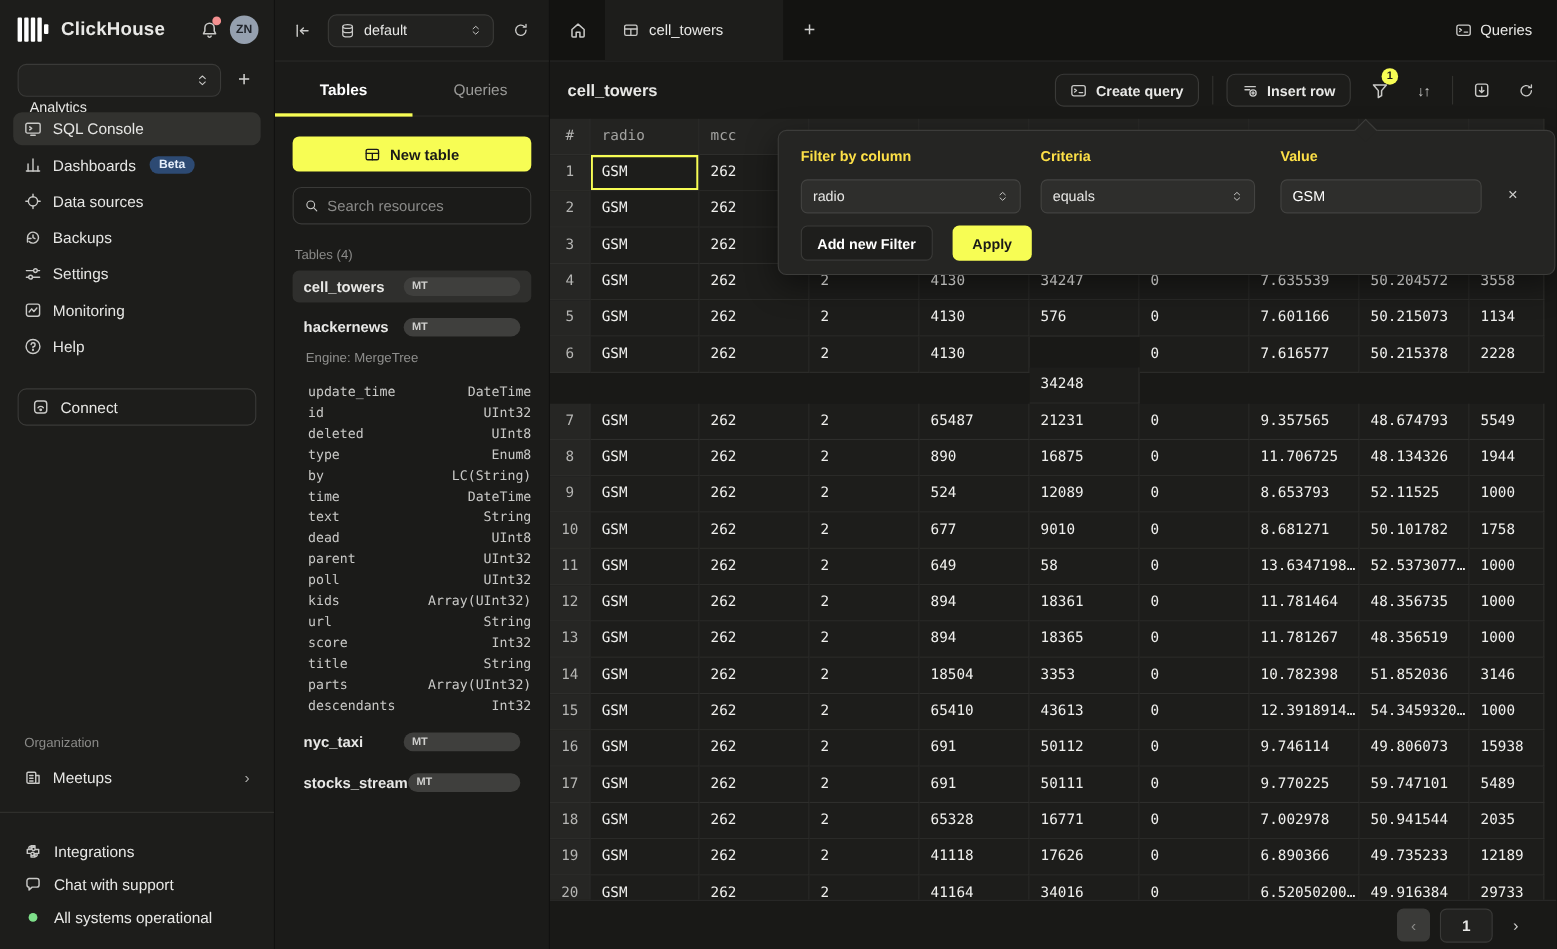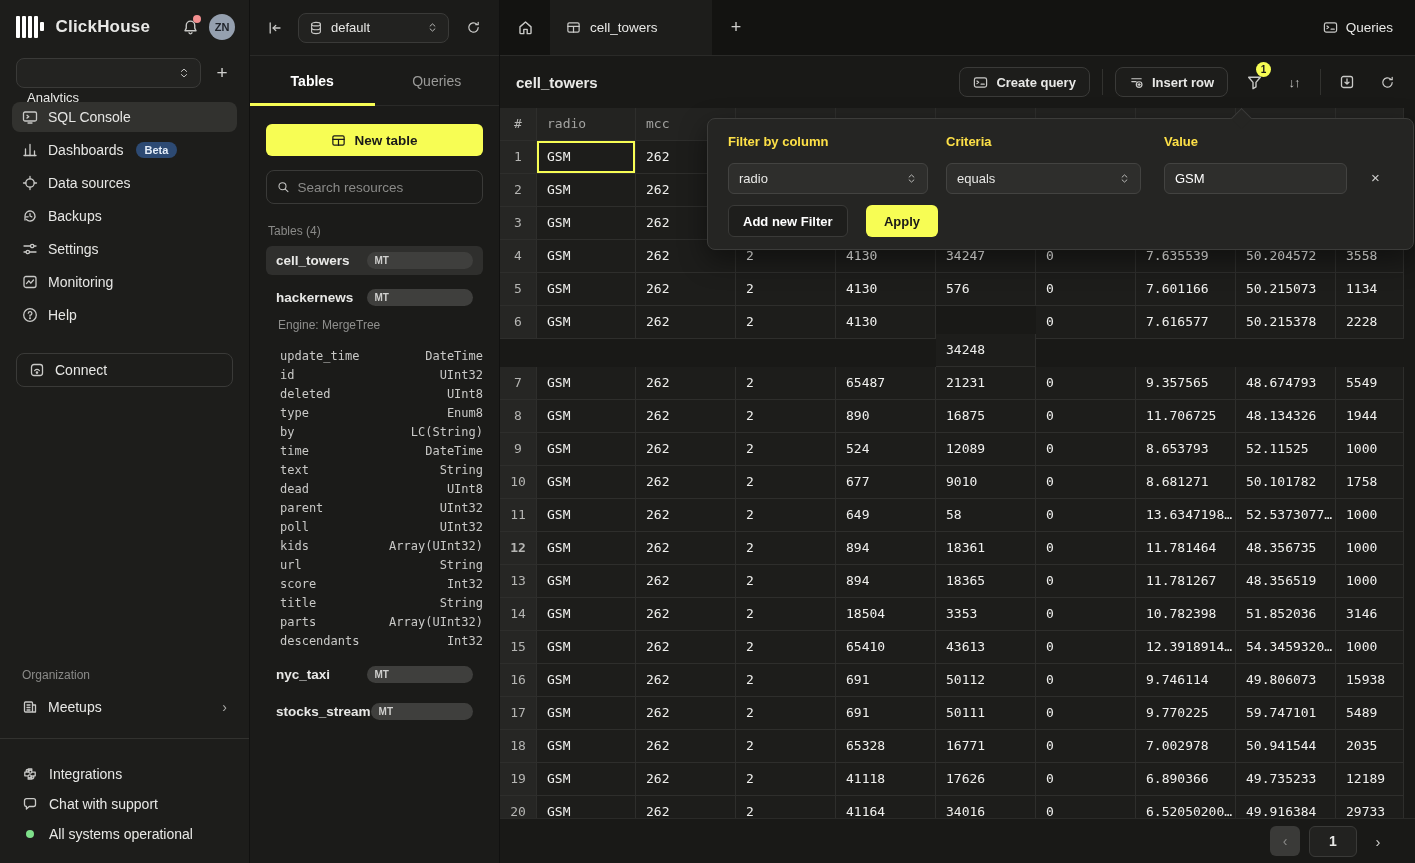--- a/index.html
+++ b/index.html
@@ -621,21 +621,21 @@
           <div class="gcell " style="width: 100px;">262</div>
           <div class="gcell " style="width: 100px;">2</div>
           <div class="gcell " style="width: 100px;">649</div>
           <div class="gcell " style="width: 100px;">58</div>
           <div class="gcell " style="width: 100px;">0</div>
           <div class="gcell " style="width: 100px;">13.6347198…</div>
           <div class="gcell " style="width: 100px;">52.5373077…</div>
           <div class="gcell " style="width: 68px;">1000</div>
         </div>
         <div class="grow-line">
-          <div class="gcell rownum" style="width: 37px; font-weight: bold;">12</div>
+          <div class="gcell rownum" style="width: 37px;">12</div>
           <div class="gcell " style="width: 99px;">GSM</div>
           <div class="gcell " style="width: 100px;">262</div>
           <div class="gcell " style="width: 100px;">2</div>
           <div class="gcell " style="width: 100px;">894</div>
           <div class="gcell " style="width: 100px;">18361</div>
           <div class="gcell " style="width: 100px;">0</div>
           <div class="gcell " style="width: 100px;">11.781464</div>
           <div class="gcell " style="width: 100px;">48.356735</div>
           <div class="gcell " style="width: 68px;">1000</div>
         </div>

